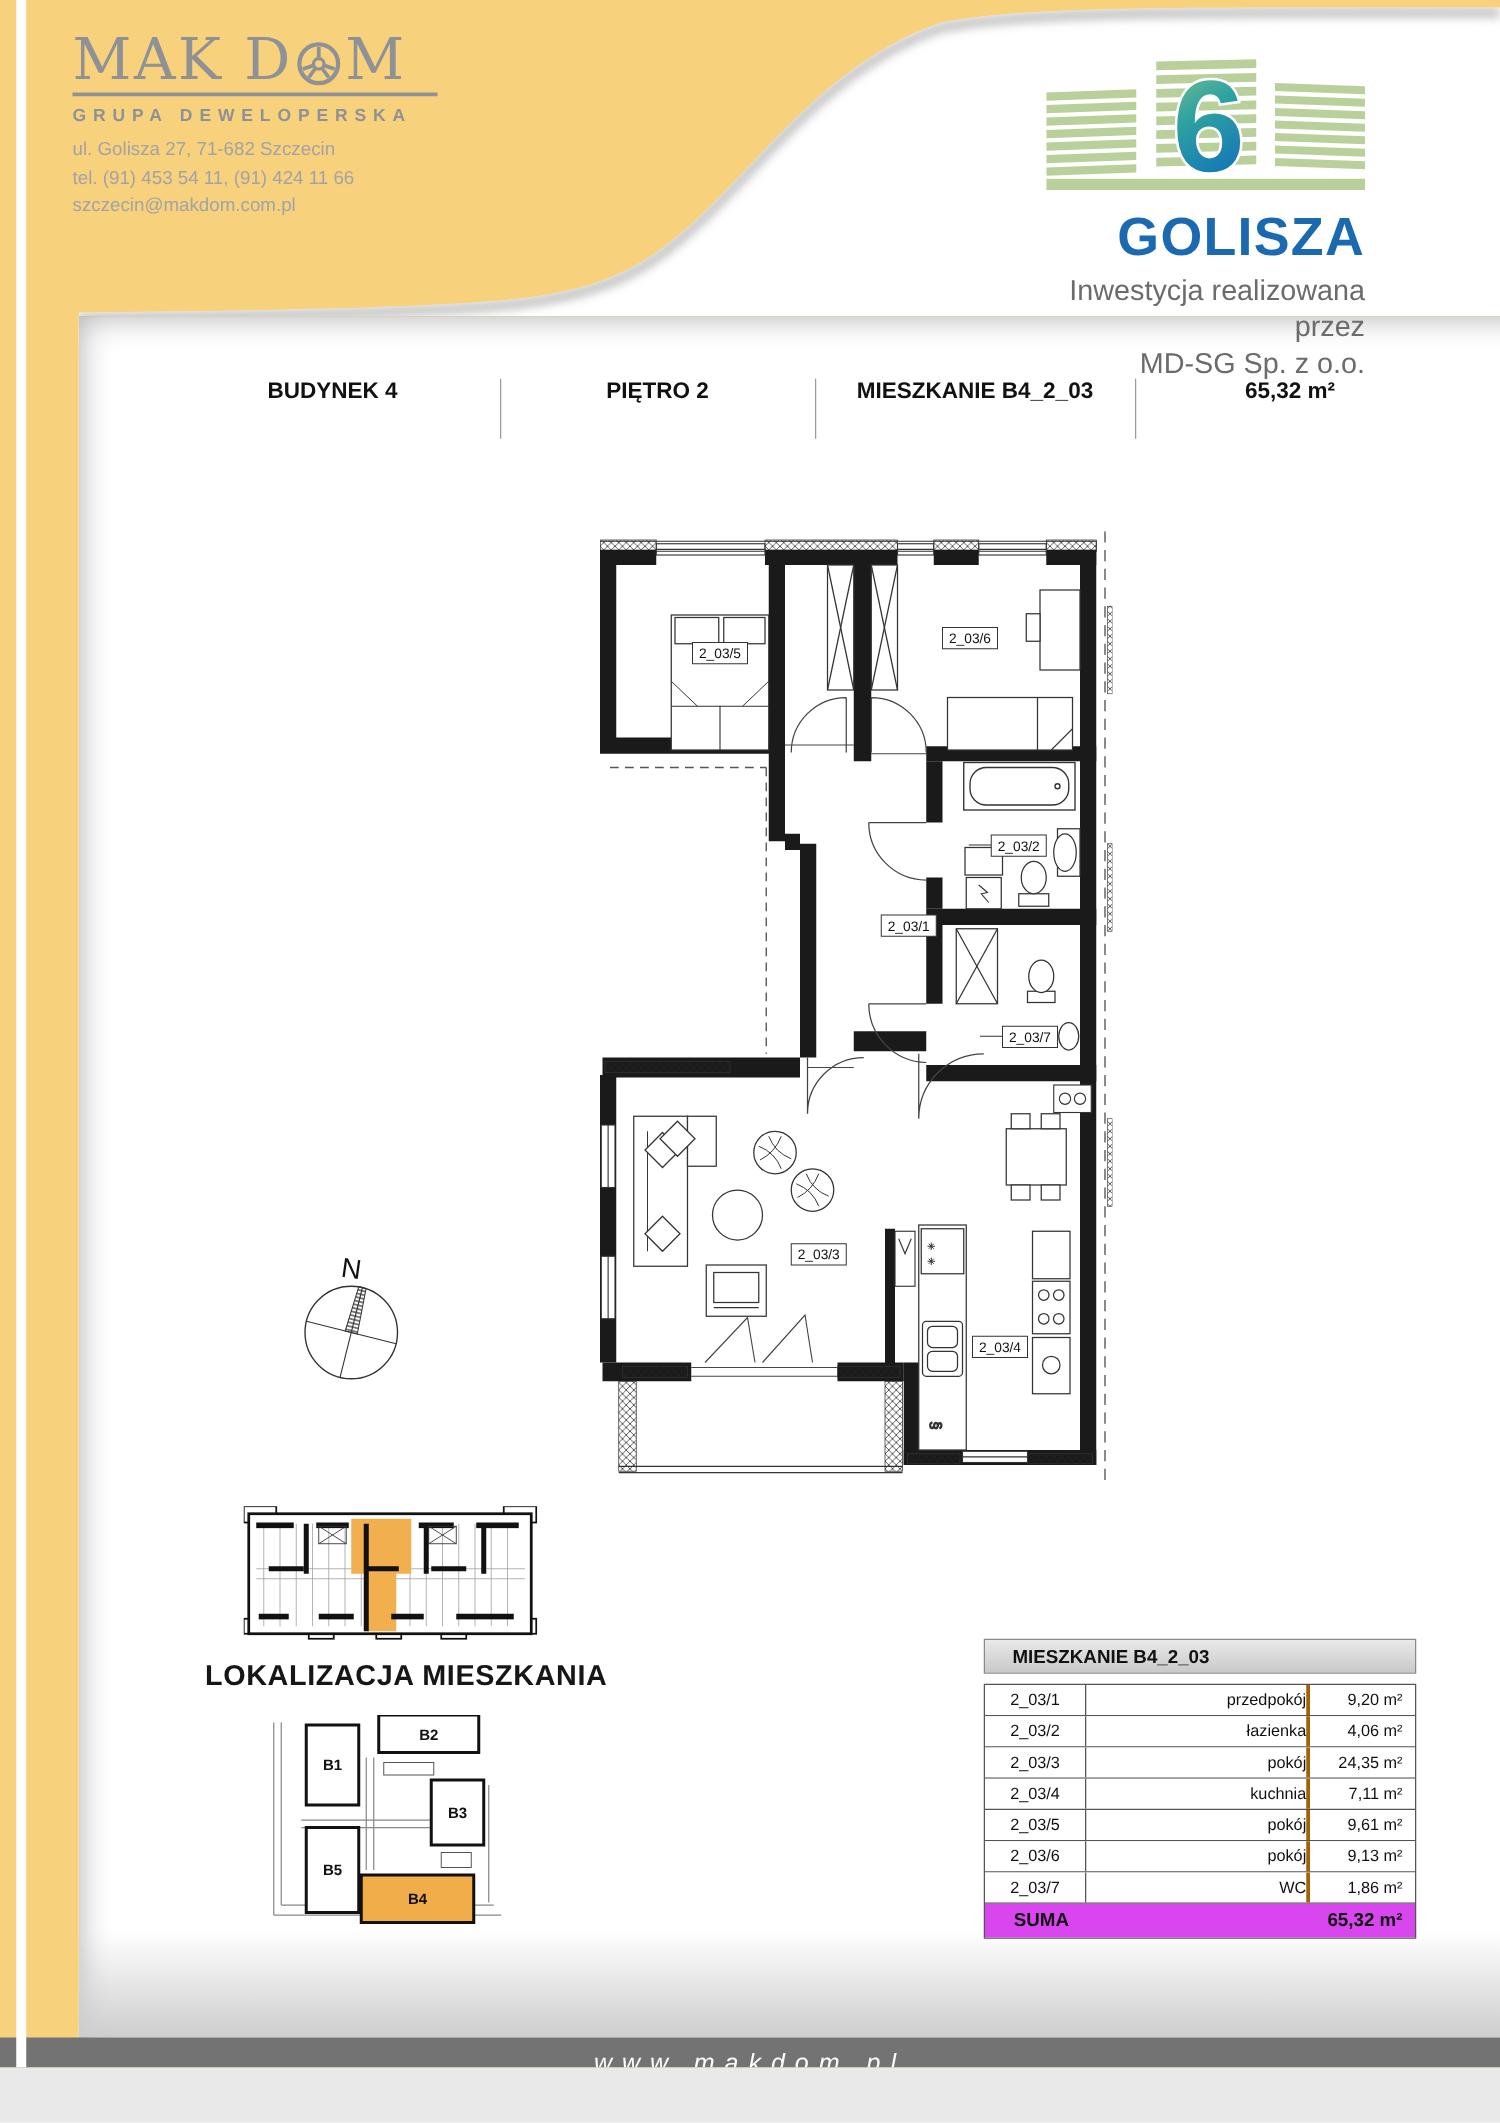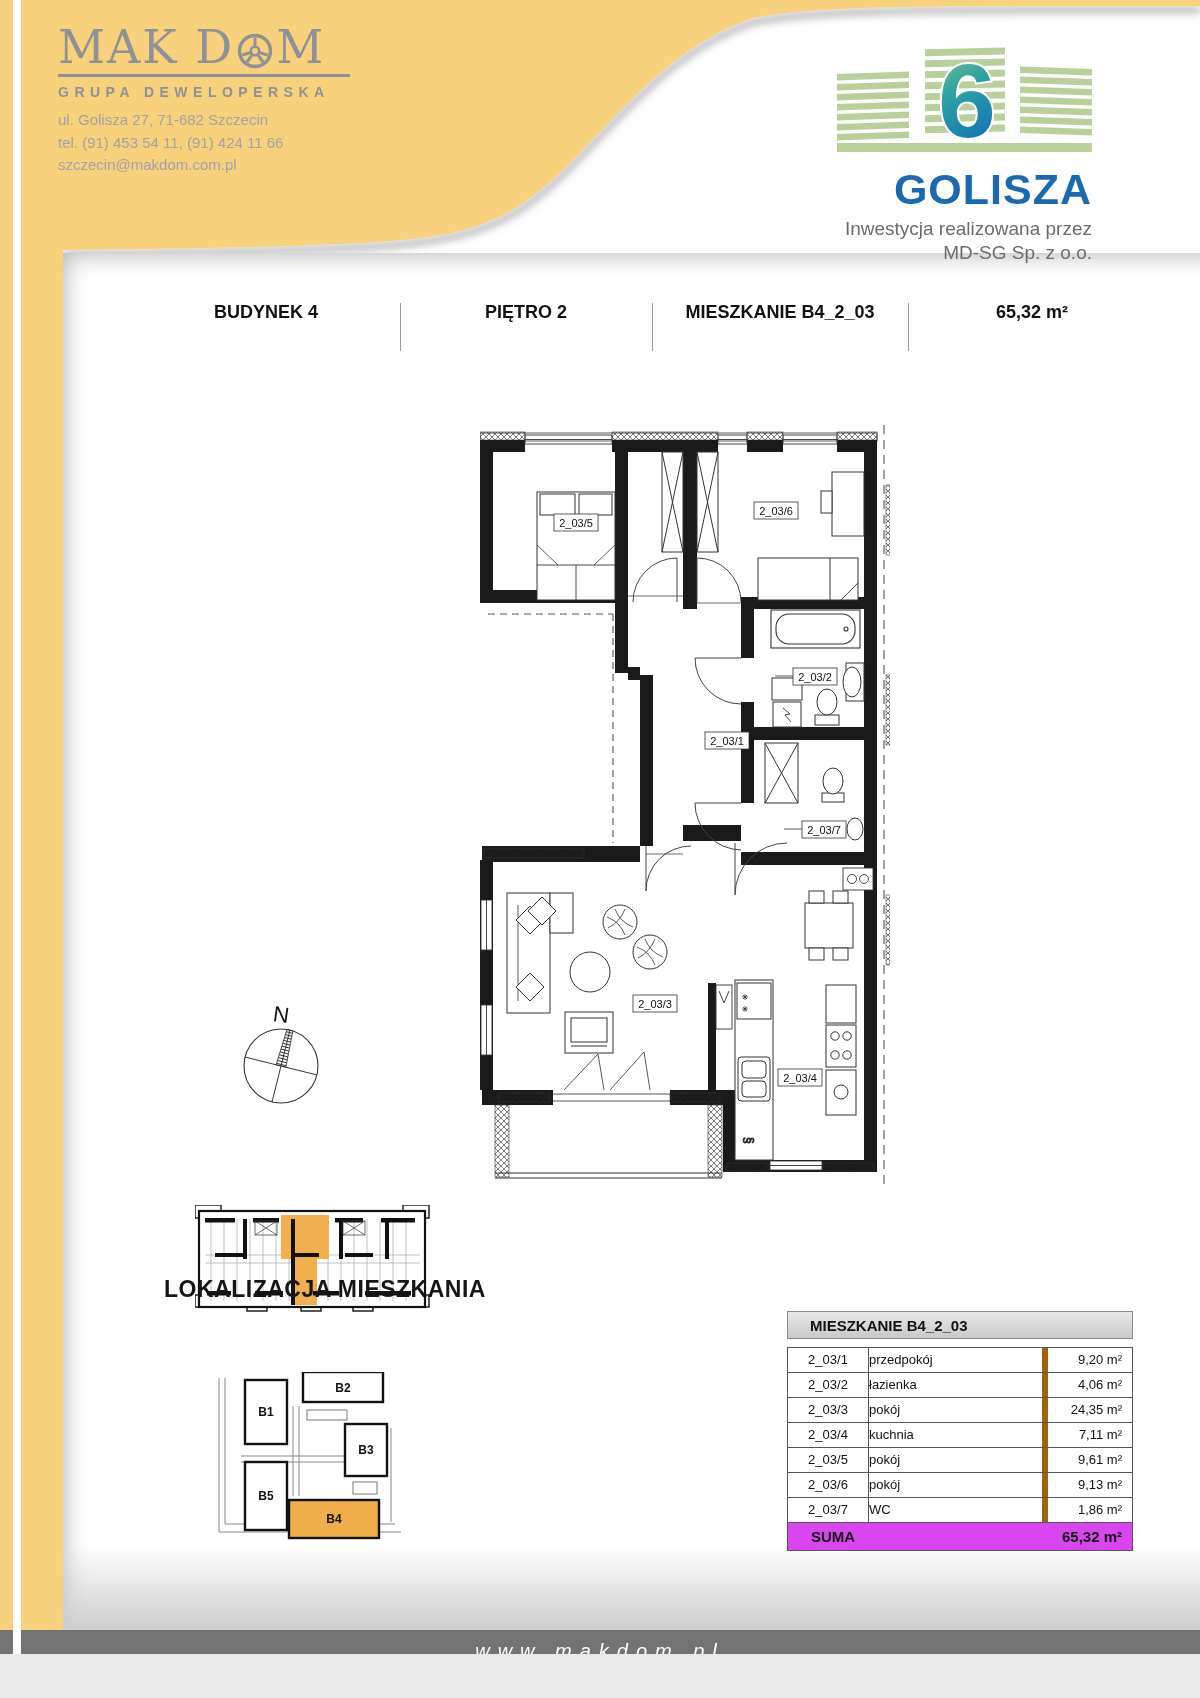--- a/index.html
+++ b/index.html
@@ -22,38 +22,38 @@
   .makdom{left:58px;top:24px;width:310px;z-index:4;color:#8E9196;}
   .makdom-logo{display:flex;align-items:flex-end;font-family:"DejaVu Serif","Liberation Serif",serif;
            font-size:46px;line-height:1;letter-spacing:2px;color:#8E9196;}
   .makdom-rule{margin-top:4px;width:292px;height:3px;background:#8E9196;}
   .makdom-tagline{margin-top:7px;font-size:14px;letter-spacing:5.5px;font-weight:bold;color:#8E9196;}
   .makdom-contact{margin-top:9px;font-size:15px;line-height:1.5;color:#A2A3A6;}
 
   
   .golisza{left:820px;top:40px;width:272px;z-index:4;text-align:right;}
   .golisza-name{margin-top:2px;font-size:43px;font-weight:bold;letter-spacing:1px;color:#1B6AB1;line-height:1;}
-  .golisza-sub{margin-top:6px;font-size:19px;line-height:1.25;color:#6b6b6b;}
+  .golisza-sub{margin-top:6px;font-size:23px;line-height:1.25;color:#6b6b6b;}
 
   
   .hcell{top:302px;font-size:18px;font-weight:bold;color:#111;transform:translateX(-50%);white-space:nowrap;z-index:3;text-align:right;}
   .hdiv{top:303px;width:1px;height:48px;background:#9a9a9a;z-index:3;}
 
   
   .caption{font-size:23px;font-weight:bold;color:#161616;text-align:center;z-index:3;letter-spacing:0.5px;white-space:nowrap;}
 
   
   .tbl{left:787px;top:1311px;width:346px;z-index:3;font-size:13px;color:#111;}
   .tbl-title{height:28px;line-height:28px;background:linear-gradient(#e9e9e9,#c9c9c9);
              border:1px solid #8a8a8a;box-sizing:border-box;font-weight:bold;font-size:15px;padding-left:22px;}
   .tbl-body{margin-top:8px;border:1px solid #555;}
   .trow{display:flex;border-bottom:1px solid #555;height:24px;line-height:24px;background:#fff;}
   .trow:last-child{border-bottom:none;}
   .tc-id{width:80px;text-align:center;border-right:1px solid #555;}
-  .tc-name{flex:1;text-align:left;border-right:6px solid #a16207;}
+  .tc-name{flex:1;text-align:right;border-right:3px solid #a16207;}
   .tc-area{width:84px;text-align:right;padding-right:10px;box-sizing:border-box;}
   .trow-sum{display:flex;height:27px;line-height:27px;background:#d946ef;font-weight:bold;font-size:15px;}
   .ts-label{flex:1;padding-left:23px;}
   .ts-area{padding-right:10px;}
 
   
   .footer-band{left:0;top:1630px;width:1200px;height:43px;background:#737373;z-index:5;font-style:italic;}
   .footer-band a{display:block;text-align:center;line-height:43px;color:#fff;font-size:20px;
                  letter-spacing:8px;text-decoration:none;}
 
@@ -508,21 +508,21 @@
     </g>
     <g stroke="#333" stroke-width="0.7" fill="none">
       <rect x="60" y="16" width="22" height="14"></rect>
         <line x1="60" y1="16" x2="82" y2="30"></line>
         <line x1="82" y1="16" x2="60" y2="30"></line>
       <rect x="148" y="16" width="22" height="14"></rect>
         <line x1="148" y1="16" x2="170" y2="30"></line>
         <line x1="170" y1="16" x2="148" y2="30"></line>
     </g>
   </svg>
-  <div class="abs caption" style="left:140px;top:1276px;width:370px;">LOKALIZACJA MIESZKANIA</div>
+  <div class="abs caption" style="left:140px;top:1327px;width:370px;">LOKALIZACJA MIESZKANIA</div>
 
   <svg class="abs" style="left:205px;top:1372px;z-index:3;" width="200" height="178" viewBox="0 0 200 178">
     <g stroke="#888" stroke-width="1" fill="none">
       <path d="M14,6 V160 M20,6 V152"></path>
       <path d="M14,160 H196 M20,152 H190"></path>
       <path d="M186,56 V150"></path>
       <path d="M88,34 V124 M94,34 V124"></path>
       <path d="M36,84 H150 M36,90 H150"></path>
     </g>
     <g stroke="#111" stroke-width="2.4" fill="#fff" font-family="Liberation Sans,sans-serif">

